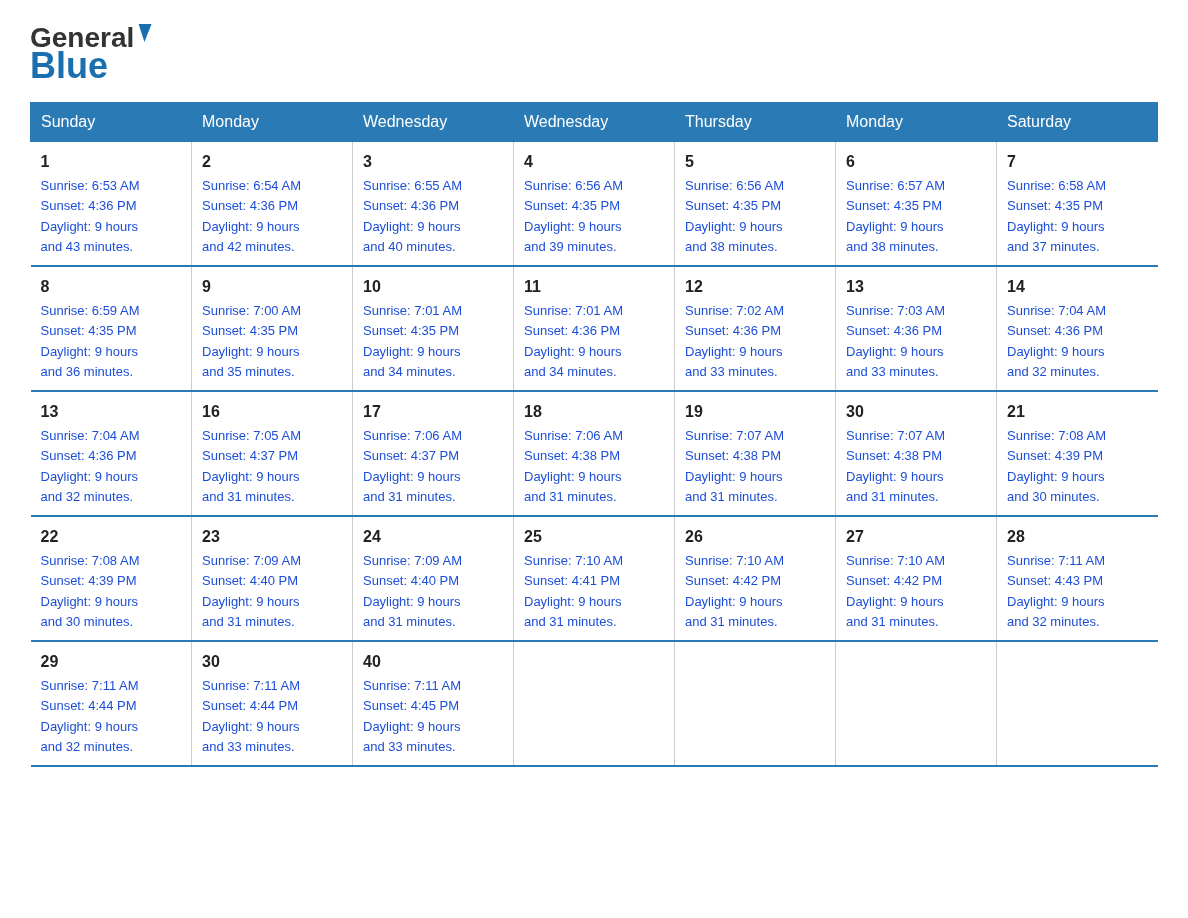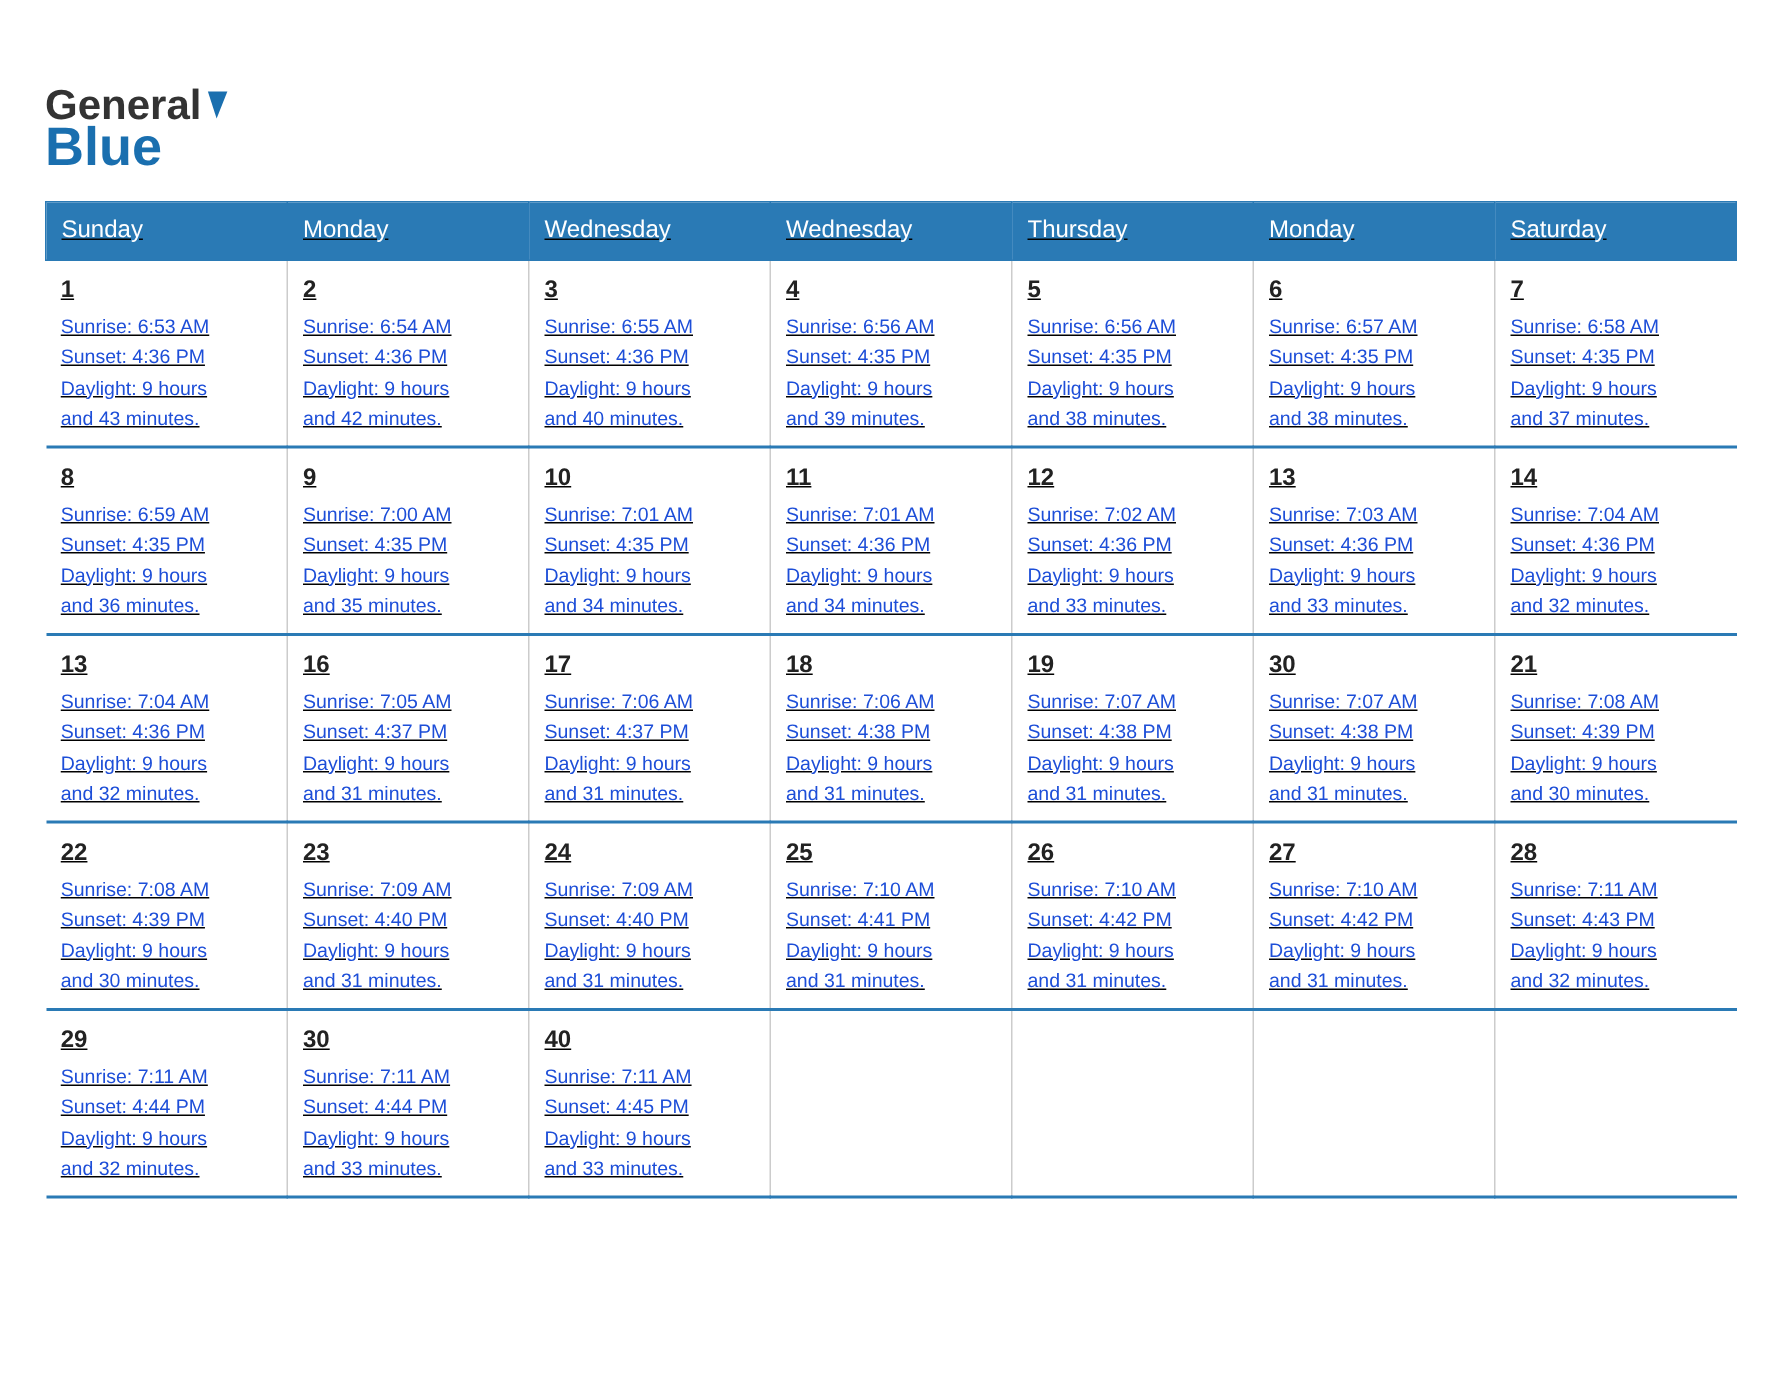--- a/index.html
+++ b/index.html
@@ -20,30 +20,29 @@
       display: flex;
       flex-direction: column;
       align-items: flex-start;
       line-height: 1;
     }
     .logo-text {
       font-size: 28px;
       font-weight: bold;
       color: #333;
     }
-    .logo-line1 { display: flex; align-items: center; margin-top: 32px; }
+    .logo-line1 { display: flex; align-items: flex-start; }
     .logo-line2 { color: #1a6faf; font-size: 36px; font-weight: bold; margin-top: -4px; }
     .title-block { text-align: right; }
     .title-block h1 { font-size: 52px; font-weight: bold; color: #222; line-height: 1.1; }
     .title-block h2 { font-size: 22px; font-weight: normal; color: #444; margin-top: 4px; }
 
     table {
       width: 100%;
       border-collapse: collapse;
-      text-decoration: underline;
     }
     thead tr {
       background-color: #2a7ab5;
     }
     thead th {
       color: #fff;
       font-size: 16px;
       font-weight: normal;
       padding: 10px 10px;
       text-align: left;

